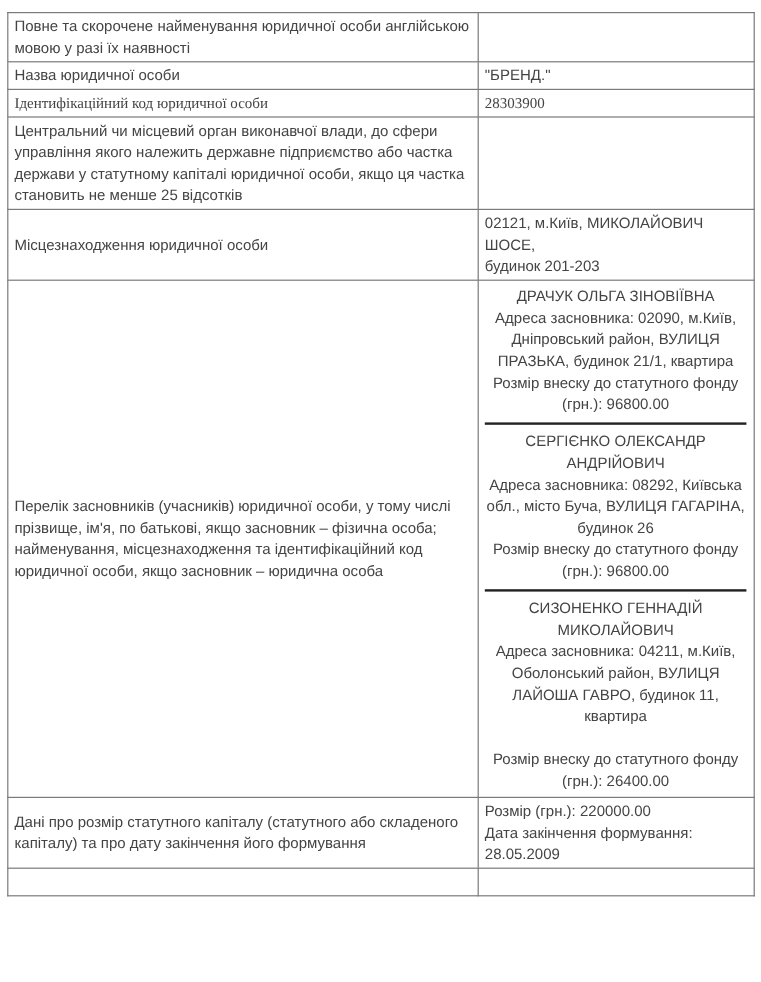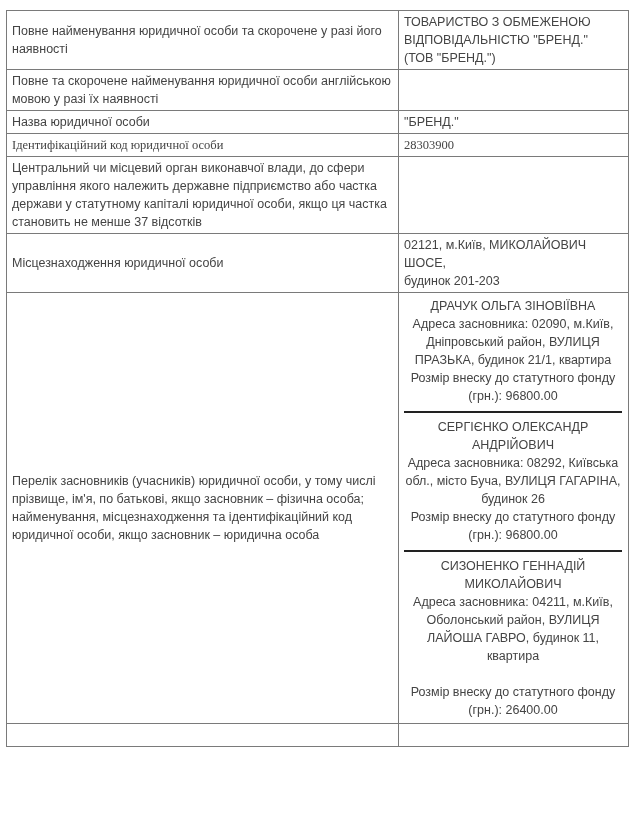--- a/index.html
+++ b/index.html
@@ -49,46 +49,38 @@
     tr.r5 td { height: 18px; font-family: Liberation Serif, serif; }
     tr.r6 td { height: 72px; }
     tr.r7 td { height: 36px; }
     tr.r10 td { height: 18px; }
   </style>
 </head>
 <body>
 
 <table class="registry">
   <tbody>
-    <tr class="r1">
-      <td class="label-cell">Повне найменування юридичної особи та скорочене у разі його наявності</td>
-      <td class="value-cell">
-        <div>ТОВАРИСТВО З ОБМЕЖЕНОЮ</div>
-        <div>ВІДПОВІДАЛЬНІСТЮ "БРЕНД."</div>
-        <div>(ТОВ "БРЕНД.")</div>
-      </td>
-    </tr>
     <tr class="r2">
       <td class="label-cell">Повне та скорочене найменування юридичної особи англійською мовою у разі їх наявності</td>
       <td class="value-cell"></td>
     </tr>
     <tr class="r4">
       <td class="label-cell">Назва юридичної особи</td>
       <td class="value-cell mid">
         <div>"БРЕНД."</div>
       </td>
     </tr>
     <tr class="r5">
       <td class="label-cell">Ідентифікаційний код юридичної особи</td>
       <td class="value-cell mid">
         <div>28303900</div>
       </td>
     </tr>
     <tr class="r6">
-      <td class="label-cell">Центральний чи місцевий орган виконавчої влади, до сфери управління якого належить державне підприємство або частка держави у статутному капіталі юридичної особи, якщо ця частка становить не менше 37 відсотків</td>
+      <td class="label-cell">Центральний чи місцевий орган виконавчої влади, до сфери управління якого належить державне підприємство або частка держави у статутному капіталі юридичної особи, якщо ця частка становить не менше 25 відсотків</td>
       <td class="value-cell"></td>
     </tr>
     <tr class="r7">
       <td class="label-cell">Місцезнаходження юридичної особи</td>
       <td class="value-cell">
         <div>02121, м.Київ, МИКОЛАЙОВИЧ ШОСЕ,</div>
         <div>будинок 201-203</div>
       </td>
     </tr>
     <tr class="r8">
@@ -107,18 +99,26 @@
         </div>
         <hr class="founder-sep">
         <div class="founder">
           <div>СИЗОНЕНКО ГЕННАДІЙ МИКОЛАЙОВИЧ</div>
           <div>Адреса засновника: 04211, м.Київ, Оболонський район, ВУЛИЦЯ ЛАЙОША ГАВРО, будинок 11, квартира</div>
           <div class="blank-line"></div>
           <div>Розмір внеску до статутного фонду (грн.): 26400.00</div>
         </div>
       </td>
     </tr>
+    <tr class="r9">
+      <td class="label-cell">Дані про розмір статутного капіталу (статутного або складеного капіталу) та про дату закінчення його формування</td>
+      <td class="value-cell">
+        <div>Розмір (грн.): 220000.00</div>
+        <div>Дата закінчення формування:</div>
+        <div>28.05.2009</div>
+      </td>
+    </tr>
     <tr class="r10">
       <td class="label-cell"></td>
       <td class="value-cell"></td>
     </tr>
   </tbody>
 </table>
 
 </body></html>

